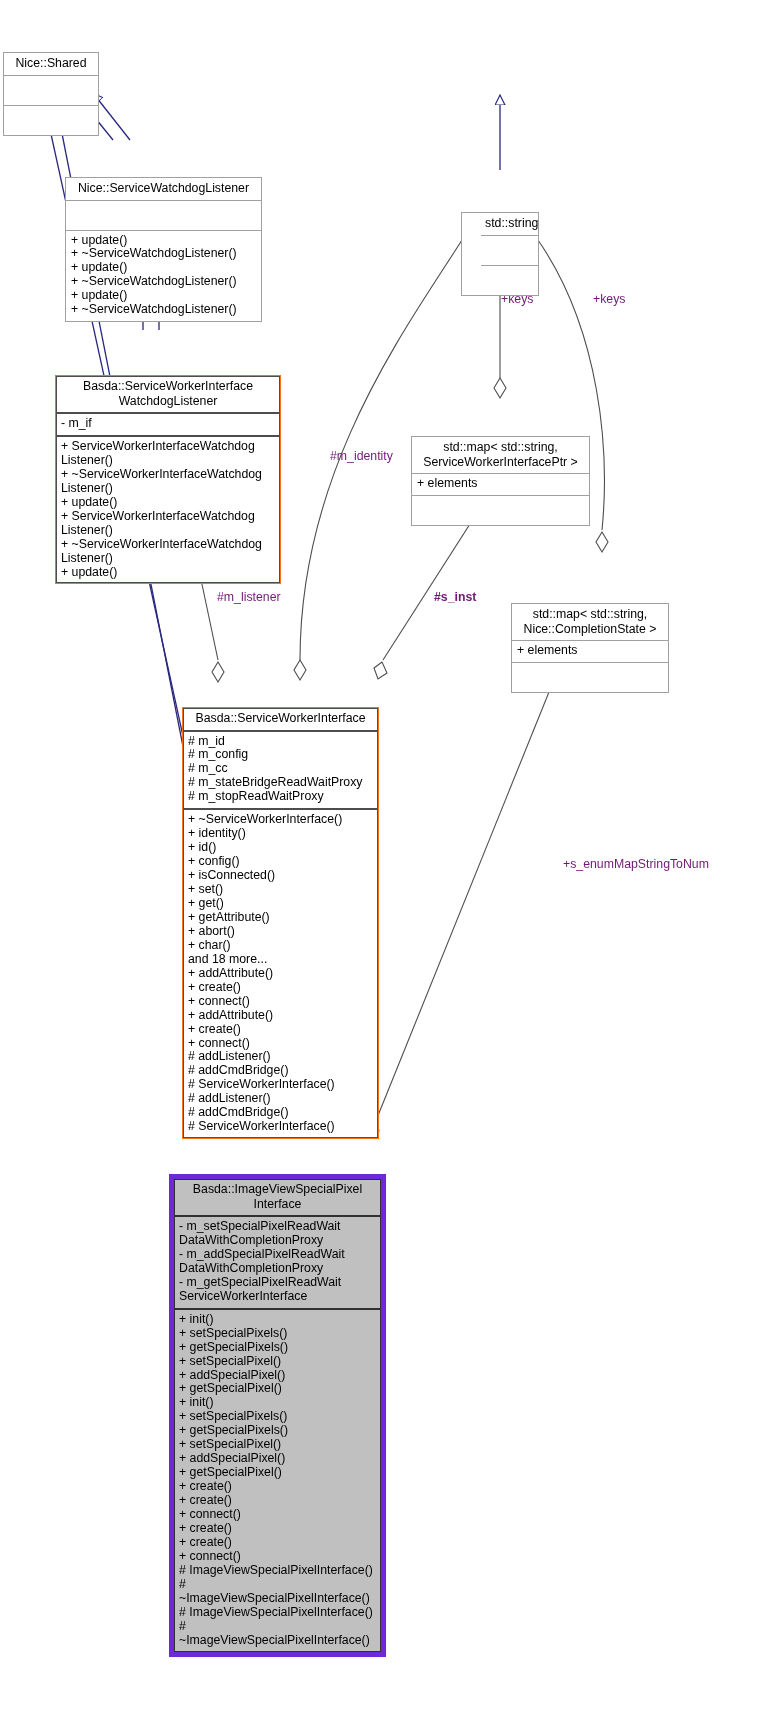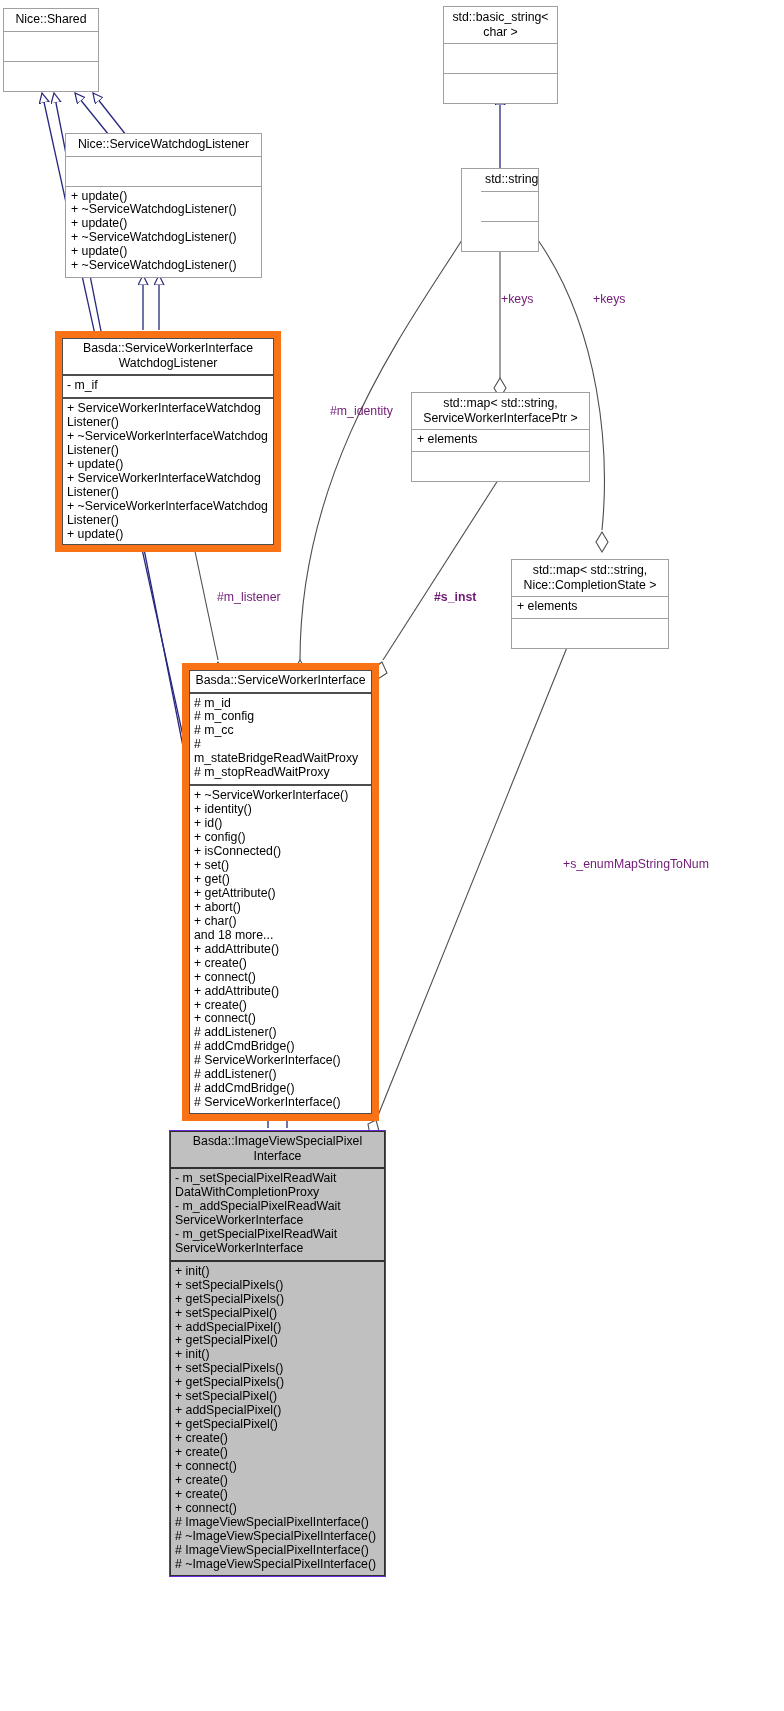--- a/index.html
+++ b/index.html
@@ -5,24 +5,24 @@
   html,body{margin:0;padding:0;background:#ffffff;}
   body{
     width:784px;height:1711px;position:relative;overflow:hidden;
     font-family:"Liberation Sans","DejaVu Sans",sans-serif;
     color:#000000;
   }
   #diagram{position:absolute;left:0;top:0;width:784px;height:1711px;}
   svg.edges{position:absolute;left:0;top:0;width:784px;height:1711px;pointer-events:none;}
 
   
-  .uml{position:absolute;box-sizing:border-box;background:#ffffff;}
+  .uml{position:absolute;box-sizing:border-box;background:#ffffff;margin-top:44px;}
   .uml.thin{border:1px solid #a0a0a0;}
-  .uml.bold{border:7px solid #f97316;box-shadow:0 0 0 1px #4d4d4d inset;}
-  .uml.filled{background:#c0c0c0;border:1px solid #6d28d9;box-shadow:0 0 0 1px #303030 inset;}
+  .uml.bold{border:1px solid #f97316;box-shadow:0 0 0 1px #4d4d4d inset;}
+  .uml.filled{background:#c0c0c0;border:5px solid #6d28d9;box-shadow:0 0 0 1px #303030 inset;}
 
   .uml .title{
     text-align:center;line-height:1.18;padding:3px 4px 4px 4px;
     font-size:12.3px;white-space:pre-line;
   }
   .uml.thin .title{font-size:12.3px;}
   .uml .sep{height:1px;background:#a0a0a0;}
   .uml.bold .sep,.uml.filled .sep{height:2px;background:#4d4d4d;}
   .uml.filled .sep{background:#303030;}
   .uml .compartment{padding:3px 5px 4px 5px;font-size:12.3px;line-height:1.135;}
@@ -82,21 +82,21 @@
 
     <path d="M192,537 L218,660" stroke="#4d4d4d" fill="none" stroke-width="1.1"></path>
     <polygon points="218,662 212,672 218,682 224,672" fill="#ffffff" stroke="#4d4d4d" stroke-width="1.1"></polygon>
 
     <path d="M570,640 L377,1118" stroke="#4d4d4d" fill="none" stroke-width="1.1"></path>
     <polygon points="376,1120 368,1124 370,1135 379,1131" fill="#ffffff" stroke="#4d4d4d" stroke-width="1.1"></polygon>
   </svg>
 
   <div class="elabel" style="left:501px;top:292px;">+keys</div>
   <div class="elabel" style="left:593px;top:292px;">+keys</div>
-  <div class="elabel" style="left:330px;top:404px;">#m_identity</div>
+  <div class="elabel" style="left:330px;top:449px;">#m_identity</div>
   <div class="elabel" style="left:217px;top:590px;">#m_listener</div>
   <div class="elabel" style="left:434px;top:590px;font-weight:bold;">#s_inst</div>
   <div class="elabel" style="left:563px;top:857px;">+s_enumMapStringToNum</div>
 
   <div class="uml thin" style="left:3px;top:8px;width:96px;">
     <div class="title">Nice::Shared</div>
     <div class="sep"></div>
     <div class="compartment empty"></div>
     <div class="sep"></div>
     <div class="compartment empty"></div>
@@ -132,28 +132,20 @@
 Listener()</div>
       <div class="row">+ update()</div>
       <div class="row">+ ServiceWorkerInterfaceWatchdog
 Listener()</div>
       <div class="row">+ ~ServiceWorkerInterfaceWatchdog
 Listener()</div>
       <div class="row">+ update()</div>
     </div>
   </div>
 
-  <div class="uml thin" style="left:443px;top:6px;width:115px;">
-    <div class="title">std::basic_string&lt;
-char &gt;</div>
-    <div class="sep"></div>
-    <div class="compartment empty"></div>
-    <div class="sep"></div>
-    <div class="compartment empty"></div>
-  </div>
 
   <div class="uml thin" style="left:461px;top:168px;width:78px;padding-left:19px;">
     <div class="title">std::string</div>
     <div class="sep"></div>
     <div class="compartment empty"></div>
     <div class="sep"></div>
     <div class="compartment empty"></div>
   </div>
 
   <div class="uml thin" style="left:411px;top:392px;width:179px;">
@@ -217,21 +209,21 @@
   </div>
 
   <div class="uml filled" style="left:169px;top:1130px;width:217px;">
     <div class="title">Basda::ImageViewSpecialPixel
 Interface</div>
     <div class="sep"></div>
     <div class="compartment">
       <div class="row">- m_setSpecialPixelReadWait
 DataWithCompletionProxy</div>
       <div class="row">- m_addSpecialPixelReadWait
-ServiceWorkerInterface</div>
+DataWithCompletionProxy</div>
       <div class="row">- m_getSpecialPixelReadWait
 ServiceWorkerInterface</div>
     </div>
     <div class="sep"></div>
     <div class="compartment">
       <div class="row">+ init()</div>
       <div class="row">+ setSpecialPixels()</div>
       <div class="row">+ getSpecialPixels()</div>
       <div class="row">+ setSpecialPixel()</div>
       <div class="row">+ addSpecialPixel()</div>

